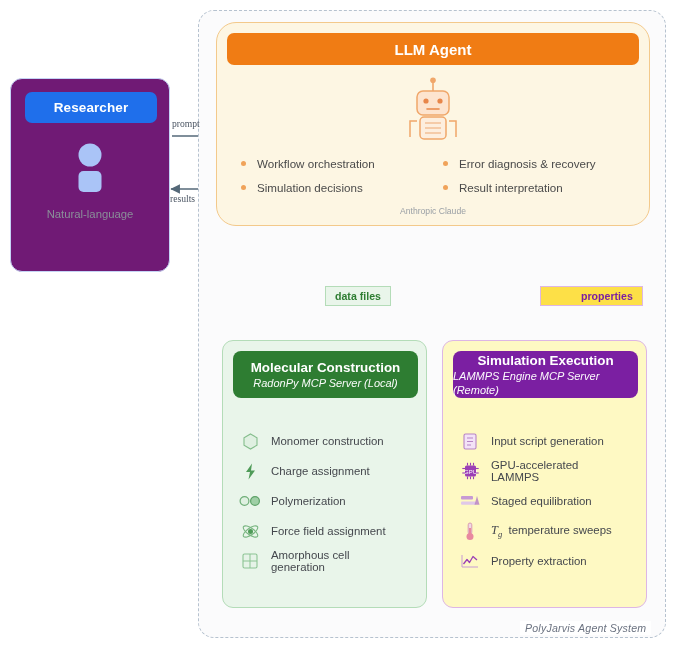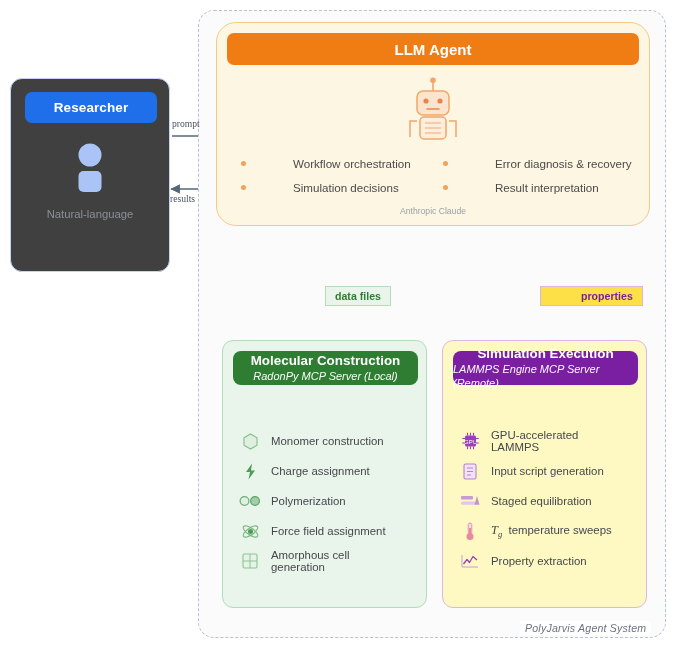--- a/index.html
+++ b/index.html
@@ -21,21 +21,21 @@
     height: 653px;
   }
 
   
   #researcher-panel {
     position: absolute;
     left: 10px;
     top: 78px;
     width: 160px;
     height: 194px;
-    background: #404040;
+    background: #701a75;
     border: 1.2px solid #c5d4f5;
     border-radius: 12px;
     box-sizing: border-box;
   }
   #researcher-header {
     position: absolute;
     left: 14px;
     top: 13px;
     width: 132px;
     height: 31px;
@@ -134,21 +134,20 @@
     top: 128px;
     font-size: 11.6px;
     color: #4a4a4a;
   }
   #llm-bullets-left { left: 24px; }
   #llm-bullets-right { left: 226px; }
   .bullet-row {
     display: flex;
     align-items: center;
     height: 24px;
-    gap: 36px;
   }
   .bullet-dot {
     width: 5px; height: 5px;
     border-radius: 50%;
     background: #f0a35a;
     margin-right: 11px;
     flex: 0 0 auto;
   }
   #llm-agent-footnote {
     position: absolute;
@@ -176,21 +175,21 @@
   #simulation-card {
     left: 442px;
     background: #fef9c3;
     border: 1.3px solid #ddb6e5;
   }
   .service-header {
     position: absolute;
     left: 10px;
     top: 10px;
     width: 185px;
-    height: 34px;
+    height: 47px;
     border-radius: 8px;
     color: #ffffff;
     display: flex;
     flex-direction: column;
     align-items: center;
     justify-content: center;
   }
   #molecular-header { background: #2e7d32; }
   #simulation-header { background: #7b1fa2; }
   .service-title {
@@ -417,20 +416,32 @@
 
   </div>
 </div>
 
 <div id="simulation-card" class="service-card">
   <div id="simulation-header" class="service-header">
     <div class="service-title">Simulation Execution</div>
     <div class="service-subtitle">LAMMPS Engine MCP Server (Remote)</div>
   </div>
   <div class="service-list">
+
+    <div class="service-item">
+      <span class="service-icon">
+        <svg width="14" height="17" viewBox="0 0 14 17">
+          <rect x="1" y="1" width="12" height="15" rx="1.5" fill="#f3e2f7" stroke="#b784c5" stroke-width="1.1"></rect>
+          <line x1="4" y1="5" x2="10" y2="5" stroke="#b784c5" stroke-width="1"></line>
+          <line x1="4" y1="8.5" x2="10" y2="8.5" stroke="#b784c5" stroke-width="1"></line>
+          <line x1="4" y1="12" x2="8" y2="12" stroke="#b784c5" stroke-width="1"></line>
+        </svg>
+      </span>
+      <span class="svc-label">Input script generation</span>
+    </div>
 
     <div class="service-item">
       <span class="service-icon">
         <svg width="19" height="18" viewBox="0 0 19 18">
           <rect x="4" y="3.5" width="11" height="11" rx="1.6" fill="#9b3fb5"></rect>
           <text x="9.5" y="11.6" font-size="6" fill="#ffffff" text-anchor="middle" font-family="Liberation Sans, sans-serif">GPU</text>
           <g stroke="#9b3fb5" stroke-width="1.1">
             <line x1="6.5" y1="3.5" x2="6.5" y2="0.8"></line>
             <line x1="9.5" y1="3.5" x2="9.5" y2="0.8"></line>
             <line x1="12.5" y1="3.5" x2="12.5" y2="0.8"></line>
@@ -442,32 +453,20 @@
             <line x1="15" y1="6.5" x2="17.7" y2="6.5"></line>
             <line x1="15" y1="11" x2="17.7" y2="11"></line>
           </g>
         </svg>
       </span>
       <span class="svc-label">GPU-accelerated LAMMPS</span>
     </div>
 
     <div class="service-item">
       <span class="service-icon">
-        <svg width="14" height="17" viewBox="0 0 14 17">
-          <rect x="1" y="1" width="12" height="15" rx="1.5" fill="#f3e2f7" stroke="#b784c5" stroke-width="1.1"></rect>
-          <line x1="4" y1="5" x2="10" y2="5" stroke="#b784c5" stroke-width="1"></line>
-          <line x1="4" y1="8.5" x2="10" y2="8.5" stroke="#b784c5" stroke-width="1"></line>
-          <line x1="4" y1="12" x2="8" y2="12" stroke="#b784c5" stroke-width="1"></line>
-        </svg>
-      </span>
-      <span class="svc-label">Input script generation</span>
-    </div>
-
-    <div class="service-item">
-      <span class="service-icon">
         <svg width="20" height="14" viewBox="0 0 20 14">
           <rect x="1" y="2" width="12" height="3.4" rx="1" fill="#c79ad4"></rect>
           <rect x="1" y="7.4" width="15" height="3.4" rx="1" fill="#e0c8e8"></rect>
           <polygon points="17,2 19.5,10.8 14.5,10.8" fill="#b784c5" opacity=".85"></polygon>
         </svg>
       </span>
       <span class="svc-label">Staged equilibration</span>
     </div>
 
     <div class="service-item">

